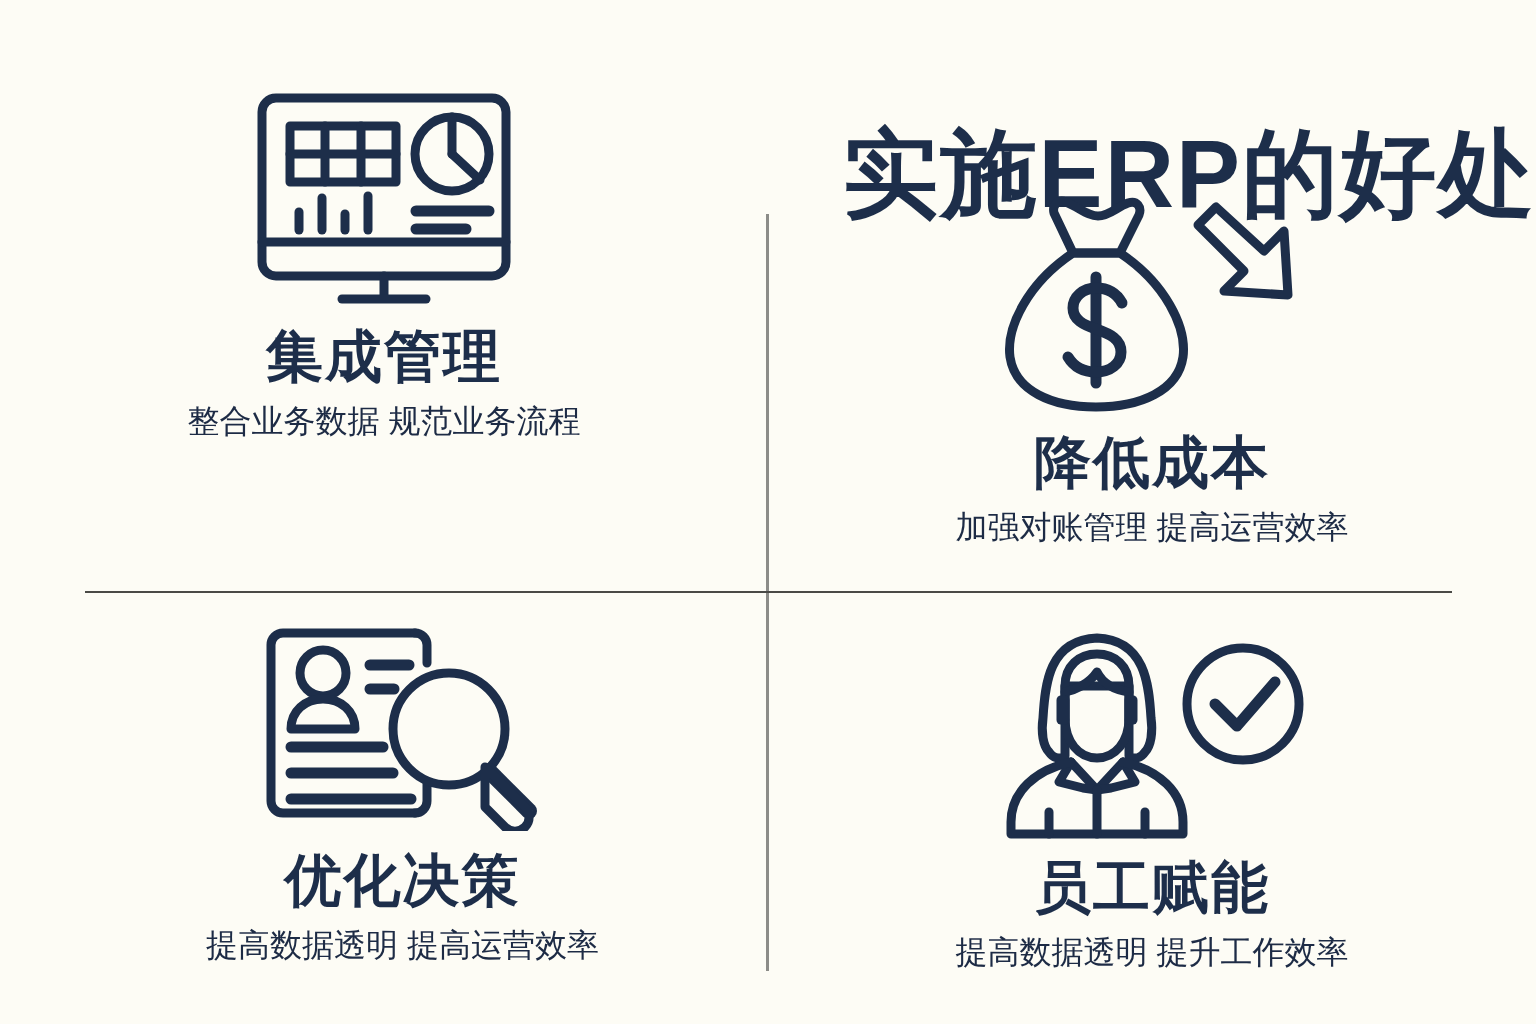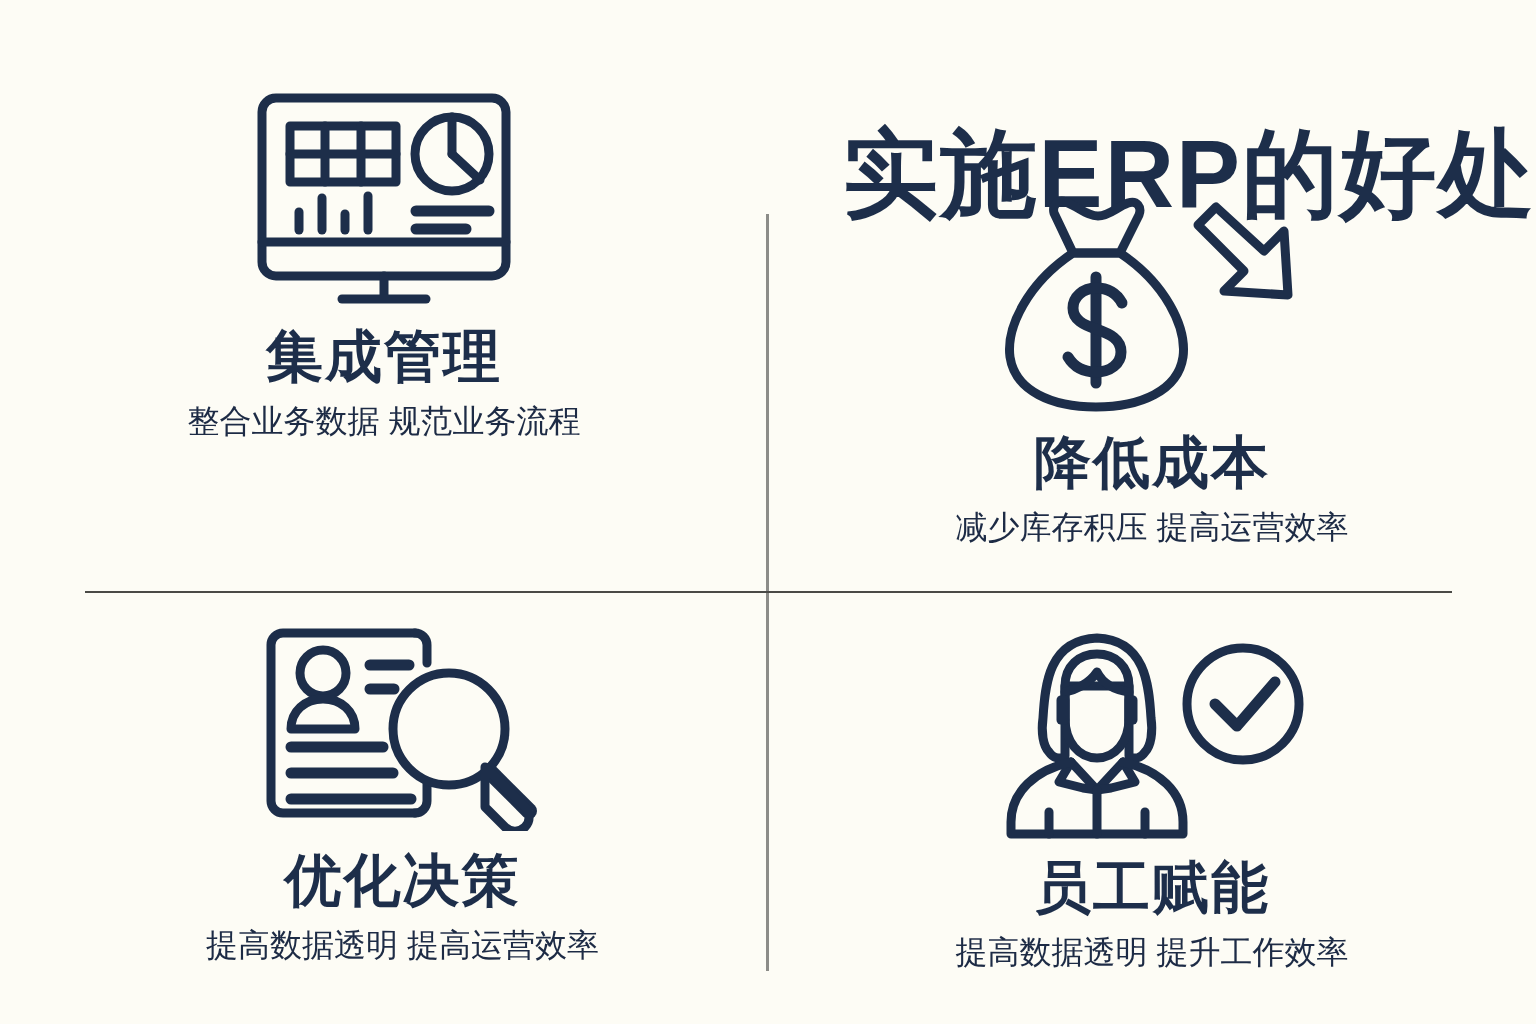--- a/index.html
+++ b/index.html
@@ -157,21 +157,21 @@
 
           <path d="M104 86 L104 192" stroke-width="11"></path>
           <path d="M130 112 C124 101 114 97 104 97 C91 97 81 106 81 117
                    C81 129 92 134 104 138 C118 143 129 148 129 161
                    C129 173 118 181 104 181 C92 181 82 176 76 166" stroke-width="11"></path>
 
           <path d="M224 16 L206 34 L252 80 L232 100 L296 104 L292 40 L272 60 Z"></path>
         </svg>
       </div>
       <div class="quad-title">降低成本</div>
-      <div class="quad-sub">减少库存积压 提高运营效率</div>
+      <div class="quad-sub">加强对账管理 提高运营效率</div>
     </div>
 
     <div class="quad quad-bl">
       <div class="icon-wrap">
         <svg width="300" height="208" viewBox="0 0 300 208" fill="none" stroke="#1d2e4a" stroke-width="9" stroke-linecap="round" stroke-linejoin="round">
 
           <path d="M162 10 L30 10 A12 12 0 0 0 18 22 L18 178 A12 12 0 0 0 30 190 L162 190"></path>
           <path d="M162 10 A12 12 0 0 1 174 22 L174 40"></path>
           <path d="M174 160 L174 178 A12 12 0 0 1 162 190"></path>
 

